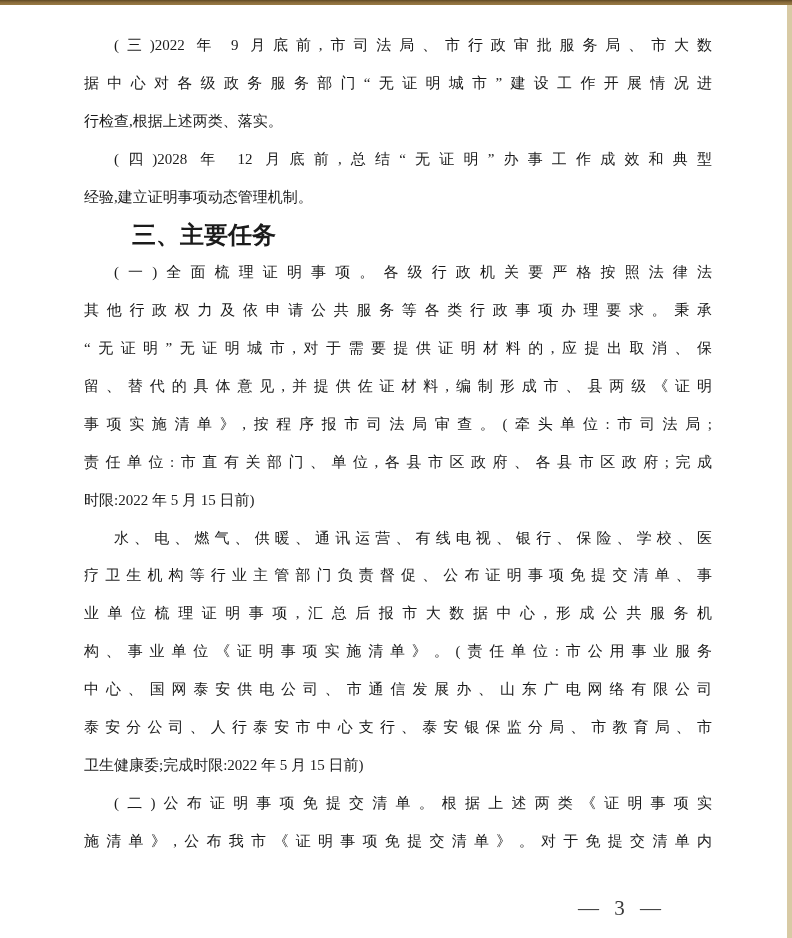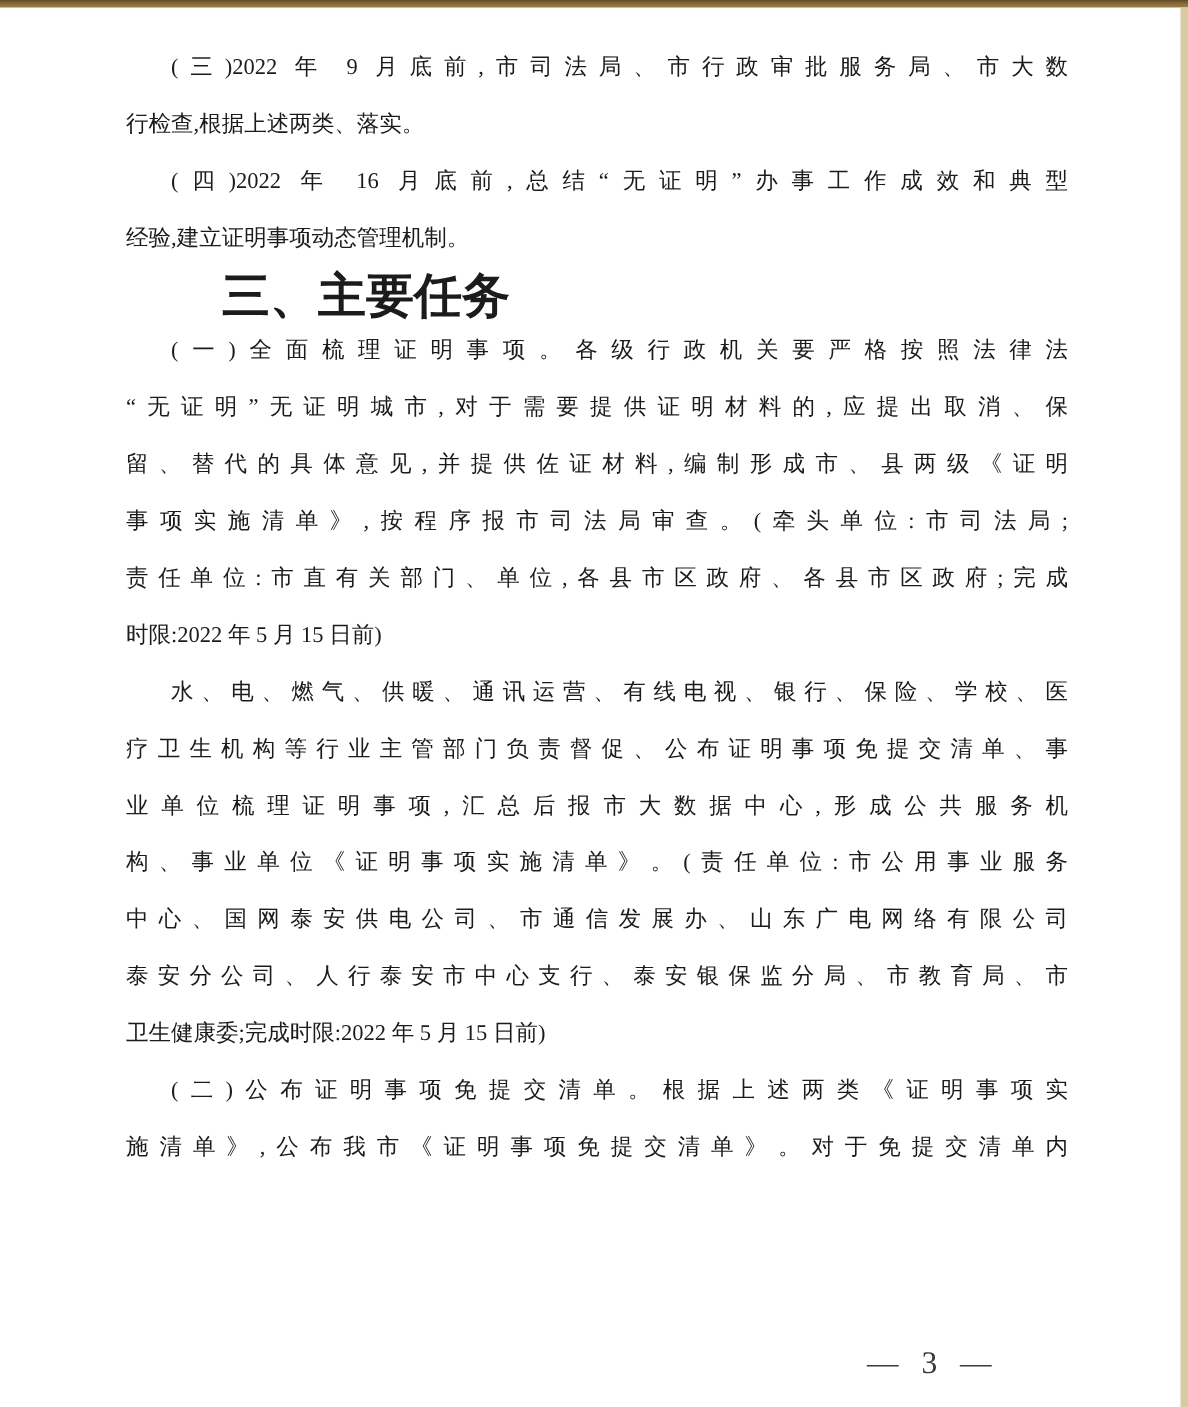--- a/index.html
+++ b/index.html
@@ -45,21 +45,21 @@
   }
   .jfy {
     white-space: normal;
     text-align: justify;
     text-align-last: justify;
   }
   .ind { text-indent: 2em; }
   .hd {
     font-family: Liberation Sans, sans-serif;
     font-weight: 700;
-    font-size: 32px;
+    font-size: 24px;
   }
 
   .page-number {
     position: absolute;
     top: 896px;
     right: 126px;
     font-size: 21px;
     letter-spacing: 5px;
     color: #3a3a3a;
     font-family: "Liberation Serif", "DejaVu Serif", serif;
@@ -67,25 +67,27 @@
 </style>
 </head>
 <body>
 
 <div class="page">
   <div class="top-border"></div>
   <div class="right-border"></div>
 
   <div class="text-block">
     <div class="ln ind jfy">(三)2022 年 9 月底前,市司法局、市行政审批服务局、市大数</div>
+    <div class="ln jfy">据中心对各级政务服务部门“无证明城市”建设工作开展情况进</div>
     <div class="ln">行检查,根据上述两类、落实。</div>
-    <div class="ln ind jfy">(四)2022 年 16 月底前,总结“无证明”办事工作成效和典型</div>
+    <div class="ln ind jfy">(四)2028 年 12 月底前,总结“无证明”办事工作成效和典型</div>
     <div class="ln">经验,建立证明事项动态管理机制。</div>
     <div class="ln ind hd">三、主要任务</div>
     <div class="ln ind jfy">(一)全面梳理证明事项。各级行政机关要严格按照法律法</div>
+    <div class="ln jfy">其他行政权力及依申请公共服务等各类行政事项办理要求。秉承</div>
     <div class="ln jfy">“无证明”无证明城市,对于需要提供证明材料的,应提出取消、保</div>
     <div class="ln jfy">留、替代的具体意见,并提供佐证材料,编制形成市、县两级《证明</div>
     <div class="ln jfy">事项实施清单》,按程序报市司法局审查。(牵头单位:市司法局;</div>
     <div class="ln jfy">责任单位:市直有关部门、单位,各县市区政府、各县市区政府;完成</div>
     <div class="ln">时限:2022 年 5 月 15 日前)</div>
     <div class="ln ind jfy">水、电、燃气、供暖、通讯运营、有线电视、银行、保险、学校、医</div>
     <div class="ln jfy">疗卫生机构等行业主管部门负责督促、公布证明事项免提交清单、事</div>
     <div class="ln jfy">业单位梳理证明事项,汇总后报市大数据中心,形成公共服务机</div>
     <div class="ln jfy">构、事业单位《证明事项实施清单》。(责任单位:市公用事业服务</div>
     <div class="ln jfy">中心、国网泰安供电公司、市通信发展办、山东广电网络有限公司</div>

